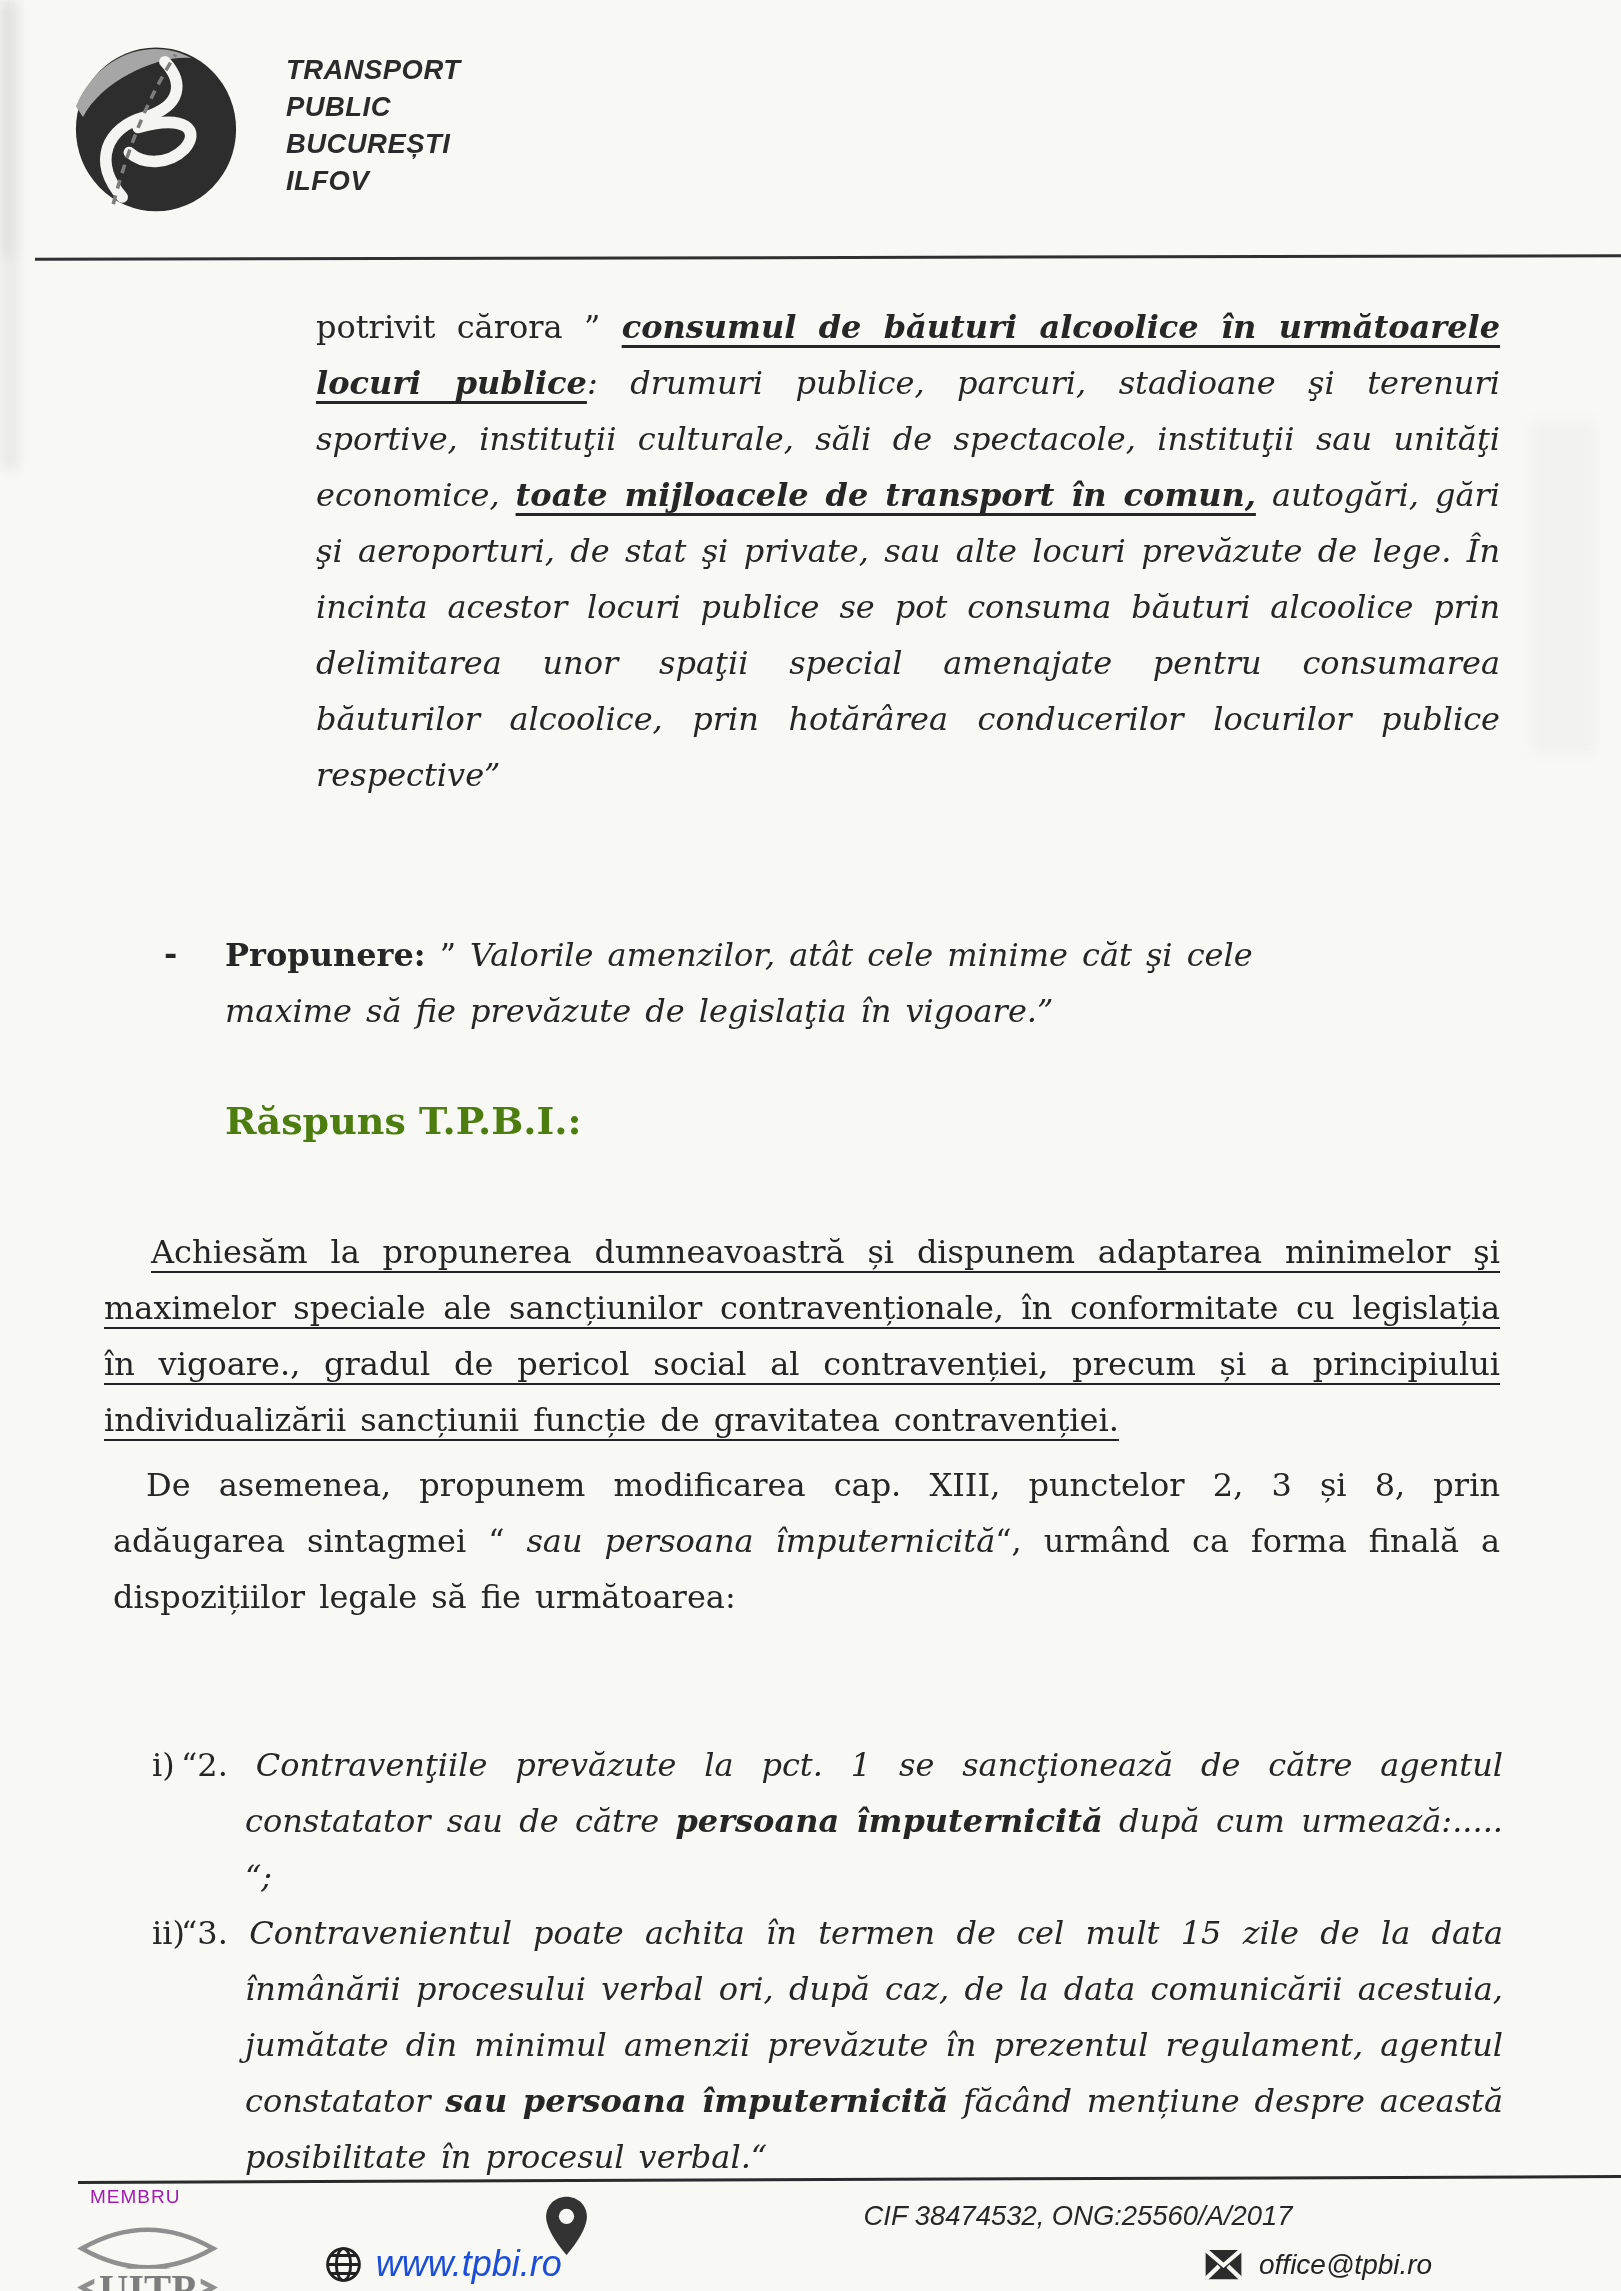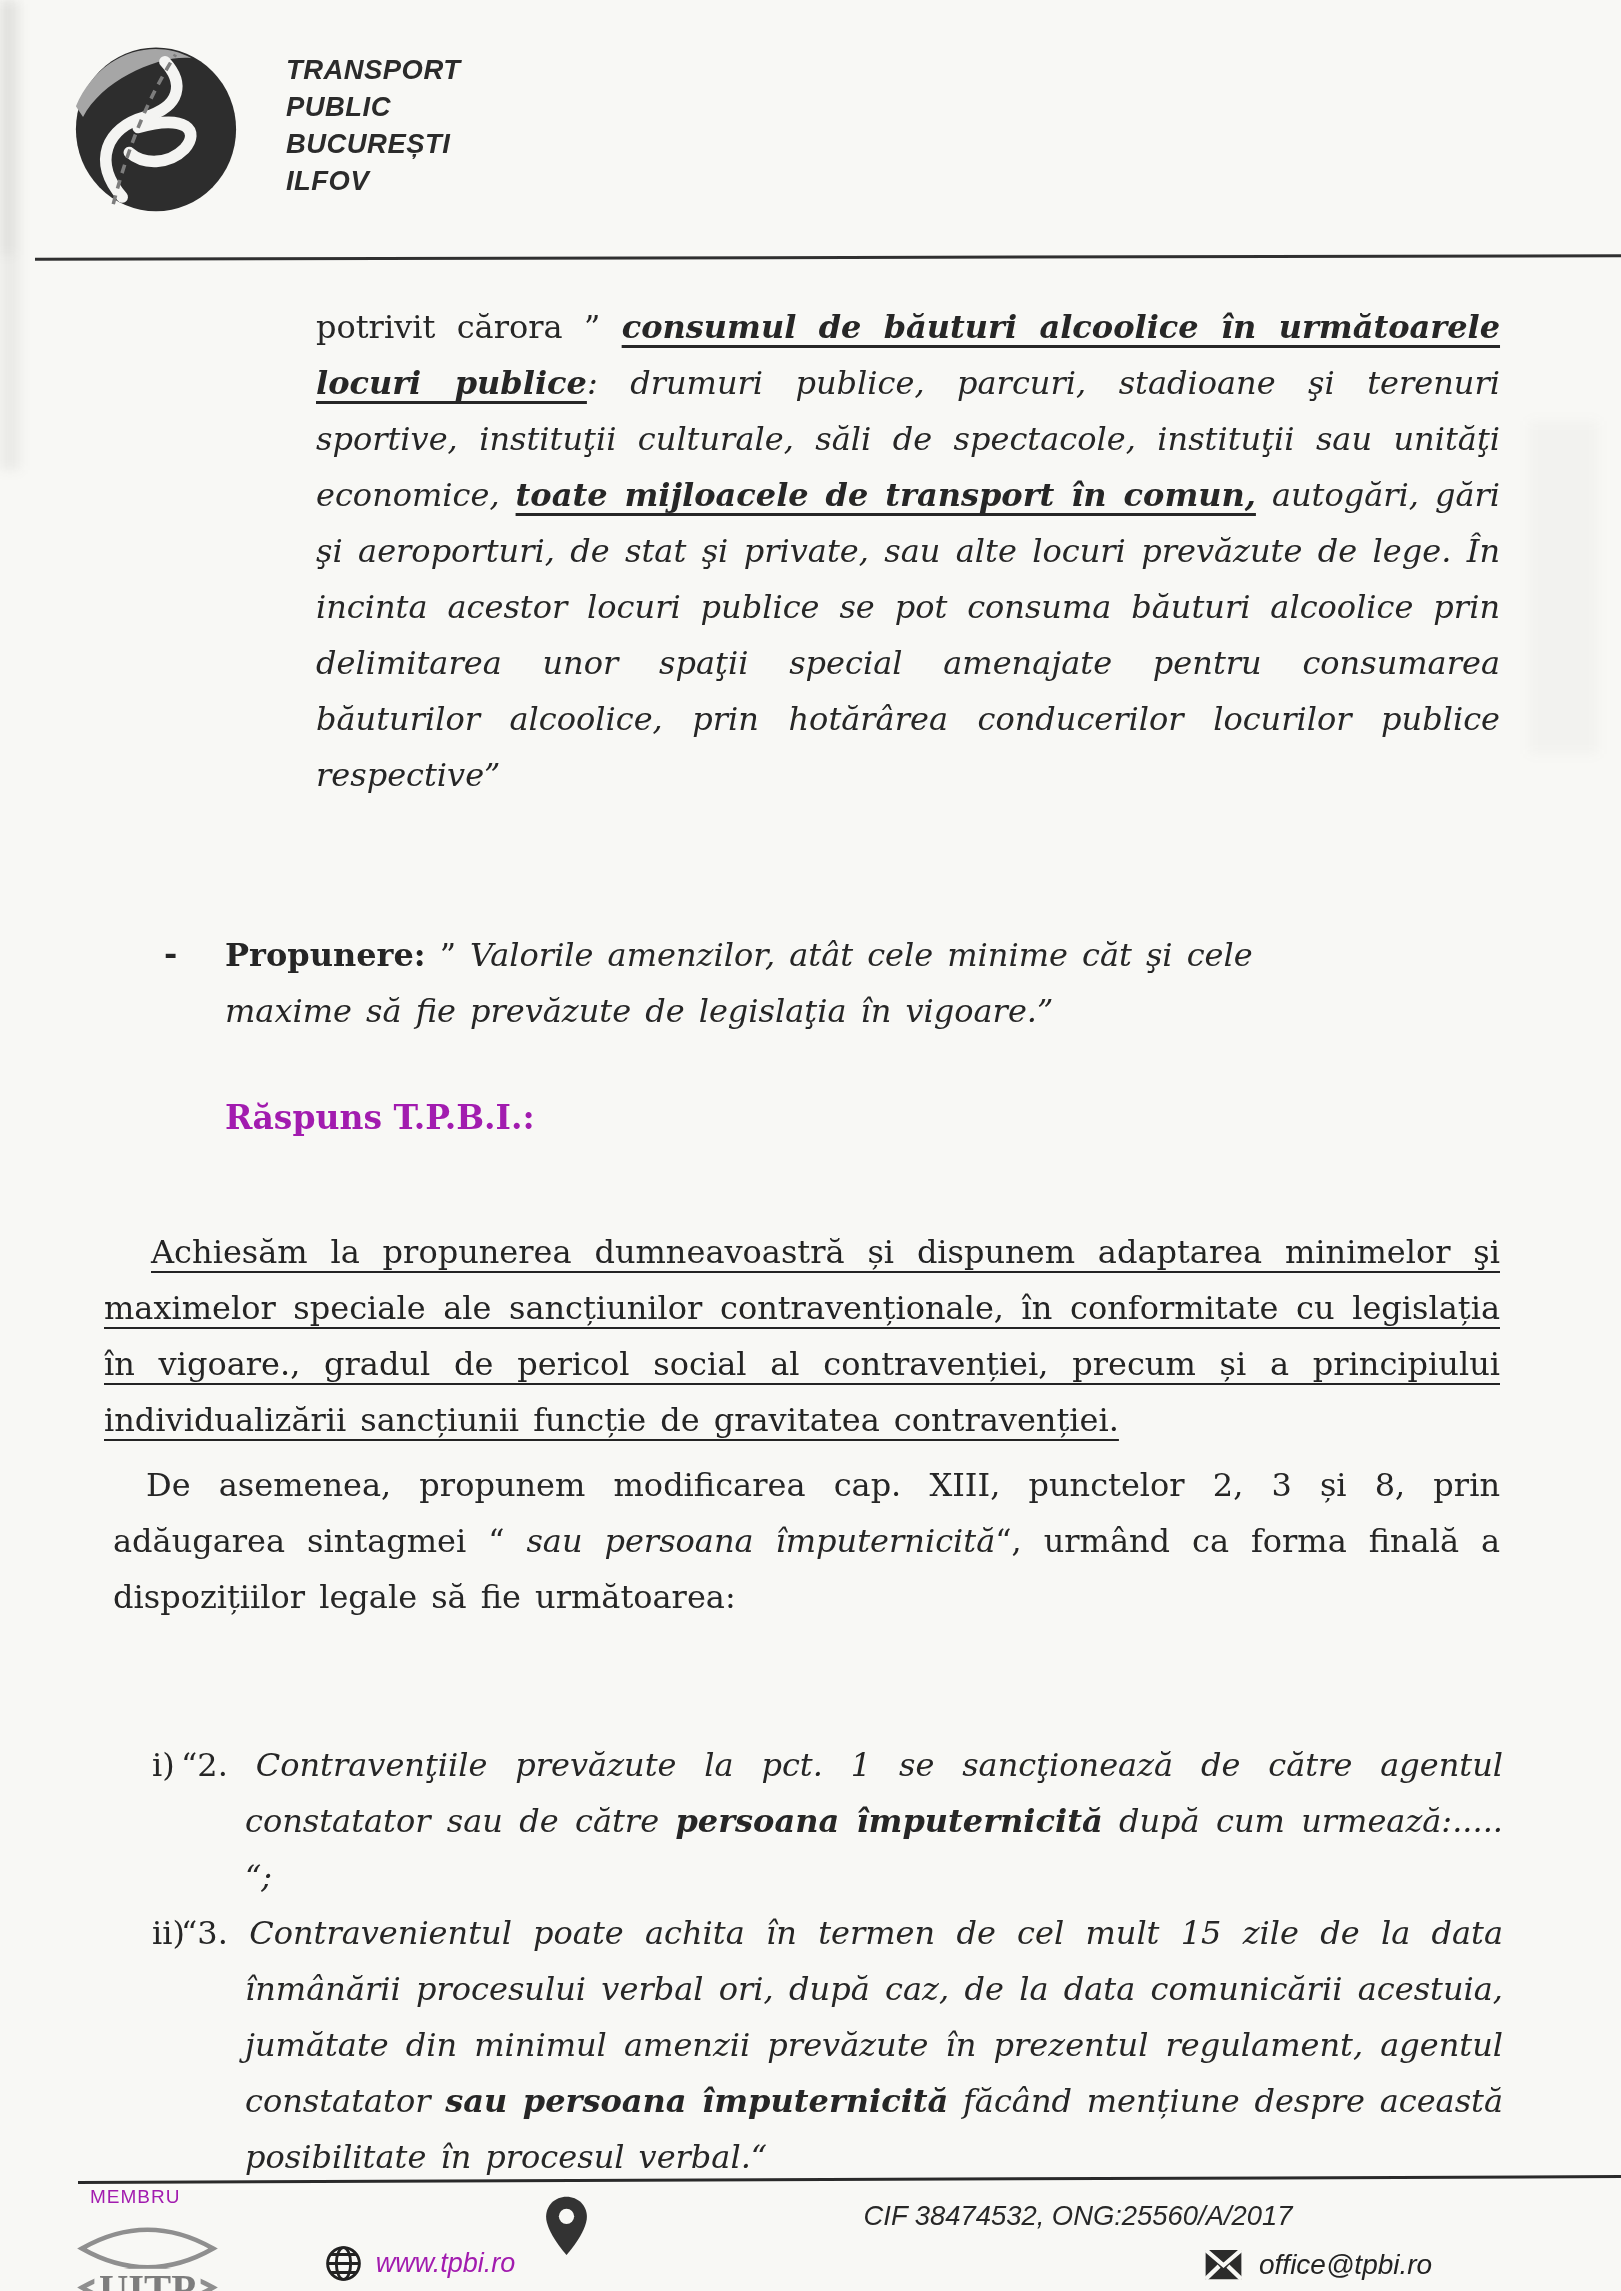--- a/index.html
+++ b/index.html
@@ -49,21 +49,21 @@
     font-weight:bold;font-style:italic;
     text-decoration:underline;text-decoration-thickness:2.5px;text-underline-offset:6.9px;
   }
   .quote-para{position:absolute;left:316px;width:1184px;top:267px;font-style:italic;}
   .sec-head{
     position:absolute;left:210px;top:863px;
     font-weight:bold;font-size:33px;letter-spacing:0.3px;color:#1e1e1e;
   }
   .prop{position:absolute;left:225px;top:927px;width:1157px;}
   .prop-dash{position:absolute;left:-61px;top:-2px;font-weight:bold;}
-  .raspuns{position:absolute;left:225px;top:1098px;font-weight:bold;font-size:33px;color:#a21caf;}
+  .raspuns{position:absolute;left:225px;top:1098px;font-weight:bold;font-size:38px;color:#4d7c0f;}
   .achiesam{
     position:absolute;left:104px;width:1396px;top:1192px;
     text-indent:47px;
     text-decoration:underline;text-decoration-thickness:2px;text-underline-offset:7.8px;
     color:#242424;
   }
   .deasem{position:absolute;left:113px;width:1387px;top:1425px;text-indent:33px;}
   .legal-list{position:absolute;left:152px;width:1351px;top:1737px;list-style:none;margin:0;padding:0;font-style:italic;}
   .legal-list li{position:relative;padding-left:93px;text-indent:-64px;}
   .legal-list .marker{position:absolute;left:0;top:0;font-style:normal;text-indent:0;}
@@ -79,23 +79,23 @@
     font-size:19px;letter-spacing:1px;color:#a21caf;
   }
   .uitp{position:absolute;left:69px;top:2211px;width:157px;height:118px;}
   .pin{position:absolute;left:541px;top:2194px;width:51px;height:65px;}
   .addr{
     position:absolute;left:627px;top:2196px;width:902px;text-align:center;
     font-family:"Liberation Sans","DejaVu Sans",sans-serif;
     font-style:italic;font-size:27.4px;line-height:40px;color:#272727;
   }
   .weblink{
-    position:absolute;left:323px;top:2243px;display:flex;align-items:center;gap:11.8px;
-    font-family:"Liberation Sans","DejaVu Sans",sans-serif;
-    font-style:italic;font-size:27px;color:#a21caf;
+    position:absolute;left:323px;top:2243px;display:flex;align-items:flex-end;gap:11.8px;
+    font-family:"Liberation Sans","DejaVu Sans",sans-serif;
+    font-style:italic;font-size:36px;color:#1d4ed8;
   }
   .maillink{
     position:absolute;left:1204px;top:2248px;display:flex;align-items:center;gap:16px;
     font-family:"Liberation Sans","DejaVu Sans",sans-serif;
     font-style:italic;font-size:28px;color:#232323;
   }
   .icon-svg{display:block;}
 </style>
 </head>
 <body>

